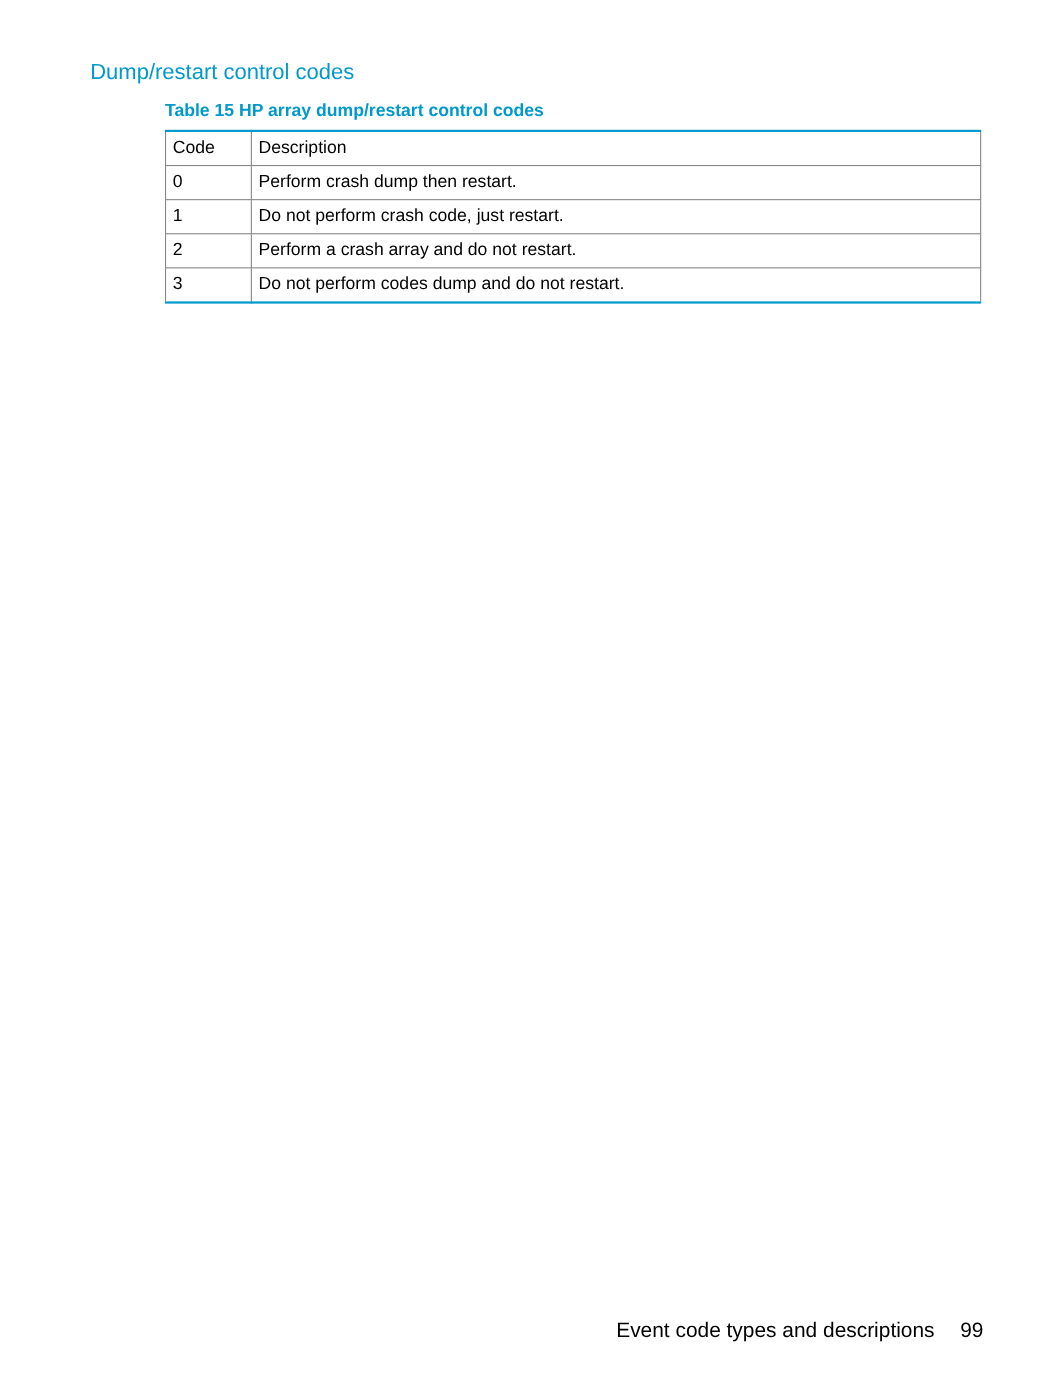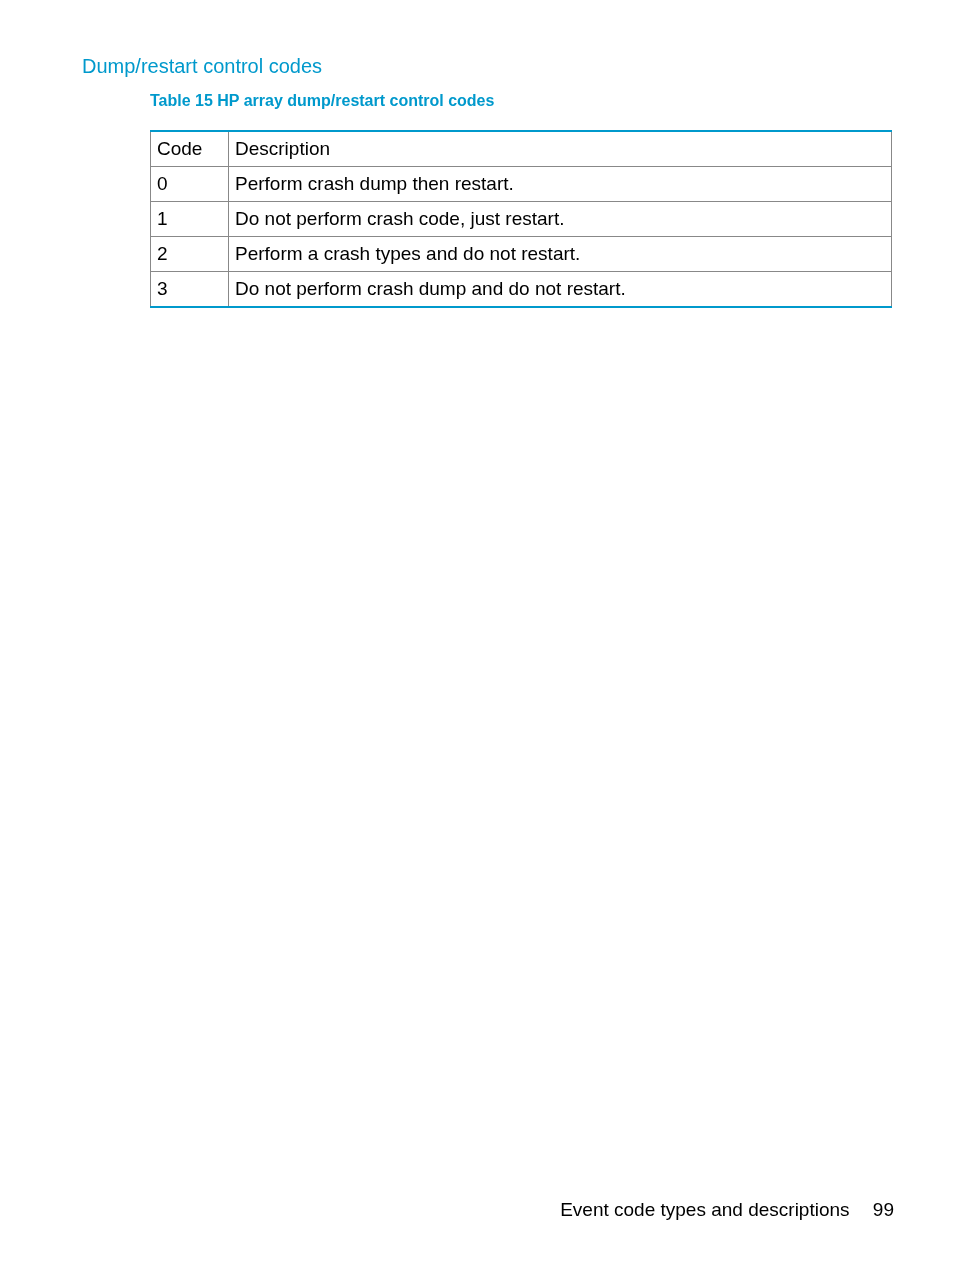--- a/index.html
+++ b/index.html
@@ -21,32 +21,32 @@
       font-weight: 400;
       margin-bottom: 14px;
     }
     .table-wrapper {
       margin-left: 68px;
     }
     .table-caption {
       color: #0099cc;
       font-size: 16px;
       font-weight: bold;
-      margin-bottom: 20px;
+      margin-bottom: 8px;
     }
     table {
       width: 742px;
       border-collapse: collapse;
       border-top: 2px solid #0099cc;
       border-bottom: 2px solid #0099cc;
     }
     th, td {
       border: 1px solid #888888;
       padding: 6px 6px;
-      font-size: 19px;
+      font-size: 16px;
       text-align: left;
       font-weight: normal;
       color: #000000;
       vertical-align: middle;
     }
     th {
       font-weight: normal;
     }
     table tr:first-child th {
       border-top: none;
@@ -84,25 +84,25 @@
     <tr>
       <td class="col-code">0</td>
       <td>Perform crash dump then restart.</td>
     </tr>
     <tr>
       <td class="col-code">1</td>
       <td>Do not perform crash code, just restart.</td>
     </tr>
     <tr>
       <td class="col-code">2</td>
-      <td>Perform a crash types and do not restart.</td>
+      <td>Perform a crash array and do not restart.</td>
     </tr>
     <tr>
       <td class="col-code">3</td>
-      <td>Do not perform crash dump and do not restart.</td>
+      <td>Do not perform codes dump and do not restart.</td>
     </tr>
   </tbody>
     </table>
 </div>
 
 <div class="footer">
   <span>Event code types and descriptions</span>
   <span class="page-num">99</span>
 </div>
 

